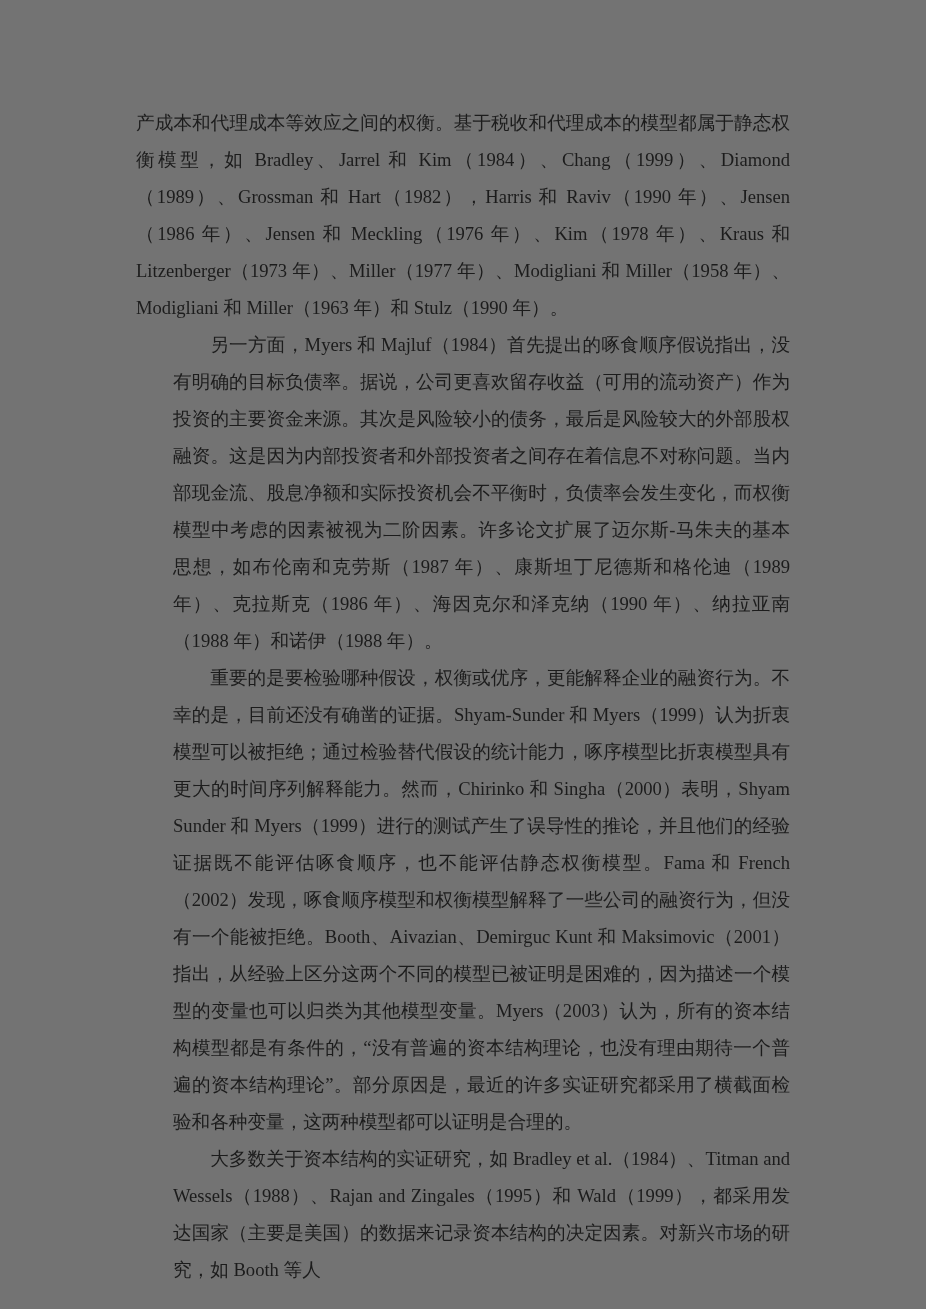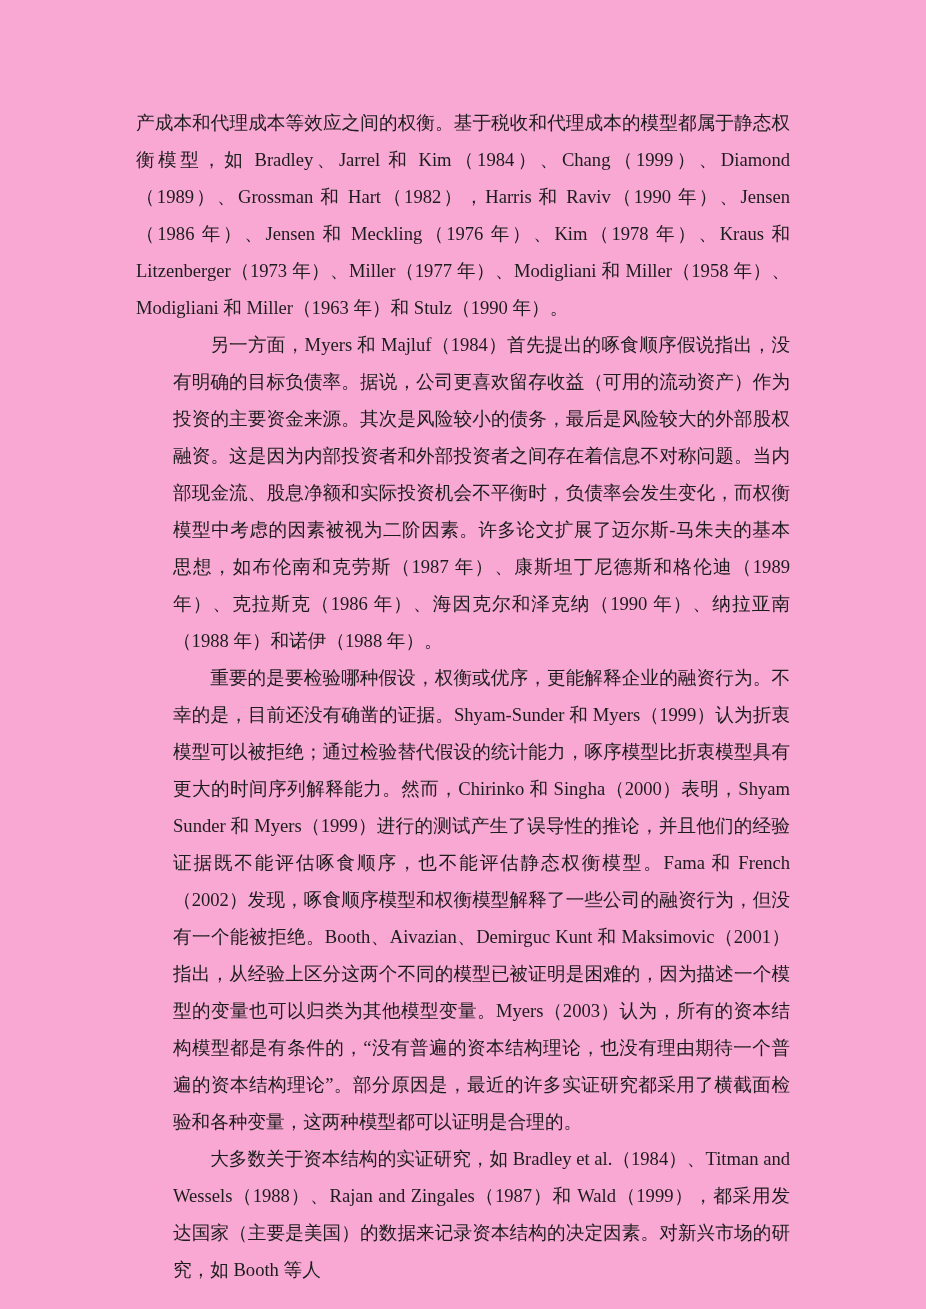--- a/index.html
+++ b/index.html
@@ -31,20 +31,20 @@
     padding: 0;
   }
   .para.indent {
     text-indent: 2em;
     margin-left: 37px;
   }
 </style>
 </head>
 <body>
 
-<div class="page" style="background: #f9a8d4;">
+<div class="page" style="background: #737373;">
   <div class="content" style="color: rgb(28, 28, 28);">
       <p class="para">产成本和代理成本等效应之间的权衡。基于税收和代理成本的模型都属于静态权衡模型，如 Bradley、Jarrel 和 Kim（1984）、Chang（1999）、Diamond（1989）、Grossman 和 Hart（1982），Harris 和 Raviv（1990 年）、Jensen（1986 年）、Jensen 和 Meckling（1976 年）、Kim（1978 年）、Kraus 和 Litzenberger（1973 年）、Miller（1977 年）、Modigliani 和 Miller（1958 年）、Modigliani 和 Miller（1963 年）和 Stulz（1990 年）。</p>
       <p class="para indent">另一方面，Myers 和 Majluf（1984）首先提出的啄食顺序假说指出，没有明确的目标负债率。据说，公司更喜欢留存收益（可用的流动资产）作为投资的主要资金来源。其次是风险较小的债务，最后是风险较大的外部股权融资。这是因为内部投资者和外部投资者之间存在着信息不对称问题。当内部现金流、股息净额和实际投资机会不平衡时，负债率会发生变化，而权衡模型中考虑的因素被视为二阶因素。许多论文扩展了迈尔斯-马朱夫的基本思想，如布伦南和克劳斯（1987 年）、康斯坦丁尼德斯和格伦迪（1989 年）、克拉斯克（1986 年）、海因克尔和泽克纳（1990 年）、纳拉亚南（1988 年）和诺伊（1988 年）。</p>
       <p class="para indent">重要的是要检验哪种假设，权衡或优序，更能解释企业的融资行为。不幸的是，目前还没有确凿的证据。Shyam-Sunder 和 Myers（1999）认为折衷模型可以被拒绝；通过检验替代假设的统计能力，啄序模型比折衷模型具有更大的时间序列解释能力。然而，Chirinko 和 Singha（2000）表明，Shyam Sunder 和 Myers（1999）进行的测试产生了误导性的推论，并且他们的经验证据既不能评估啄食顺序，也不能评估静态权衡模型。Fama 和 French（2002）发现，啄食顺序模型和权衡模型解释了一些公司的融资行为，但没有一个能被拒绝。Booth、Aivazian、Demirguc Kunt 和 Maksimovic（2001）指出，从经验上区分这两个不同的模型已被证明是困难的，因为描述一个模型的变量也可以归类为其他模型变量。Myers（2003）认为，所有的资本结构模型都是有条件的，“没有普遍的资本结构理论，也没有理由期待一个普遍的资本结构理论”。部分原因是，最近的许多实证研究都采用了横截面检验和各种变量，这两种模型都可以证明是合理的。</p>
-      <p class="para indent">大多数关于资本结构的实证研究，如 Bradley et al.（1984）、Titman and Wessels（1988）、Rajan and Zingales（1987）和 Wald（1999），都采用发达国家（主要是美国）的数据来记录资本结构的决定因素。对新兴市场的研究，如 Booth 等人</p>
+      <p class="para indent">大多数关于资本结构的实证研究，如 Bradley et al.（1984）、Titman and Wessels（1988）、Rajan and Zingales（1995）和 Wald（1999），都采用发达国家（主要是美国）的数据来记录资本结构的决定因素。对新兴市场的研究，如 Booth 等人</p>
     </div>
 </div>
 
 </body></html>

